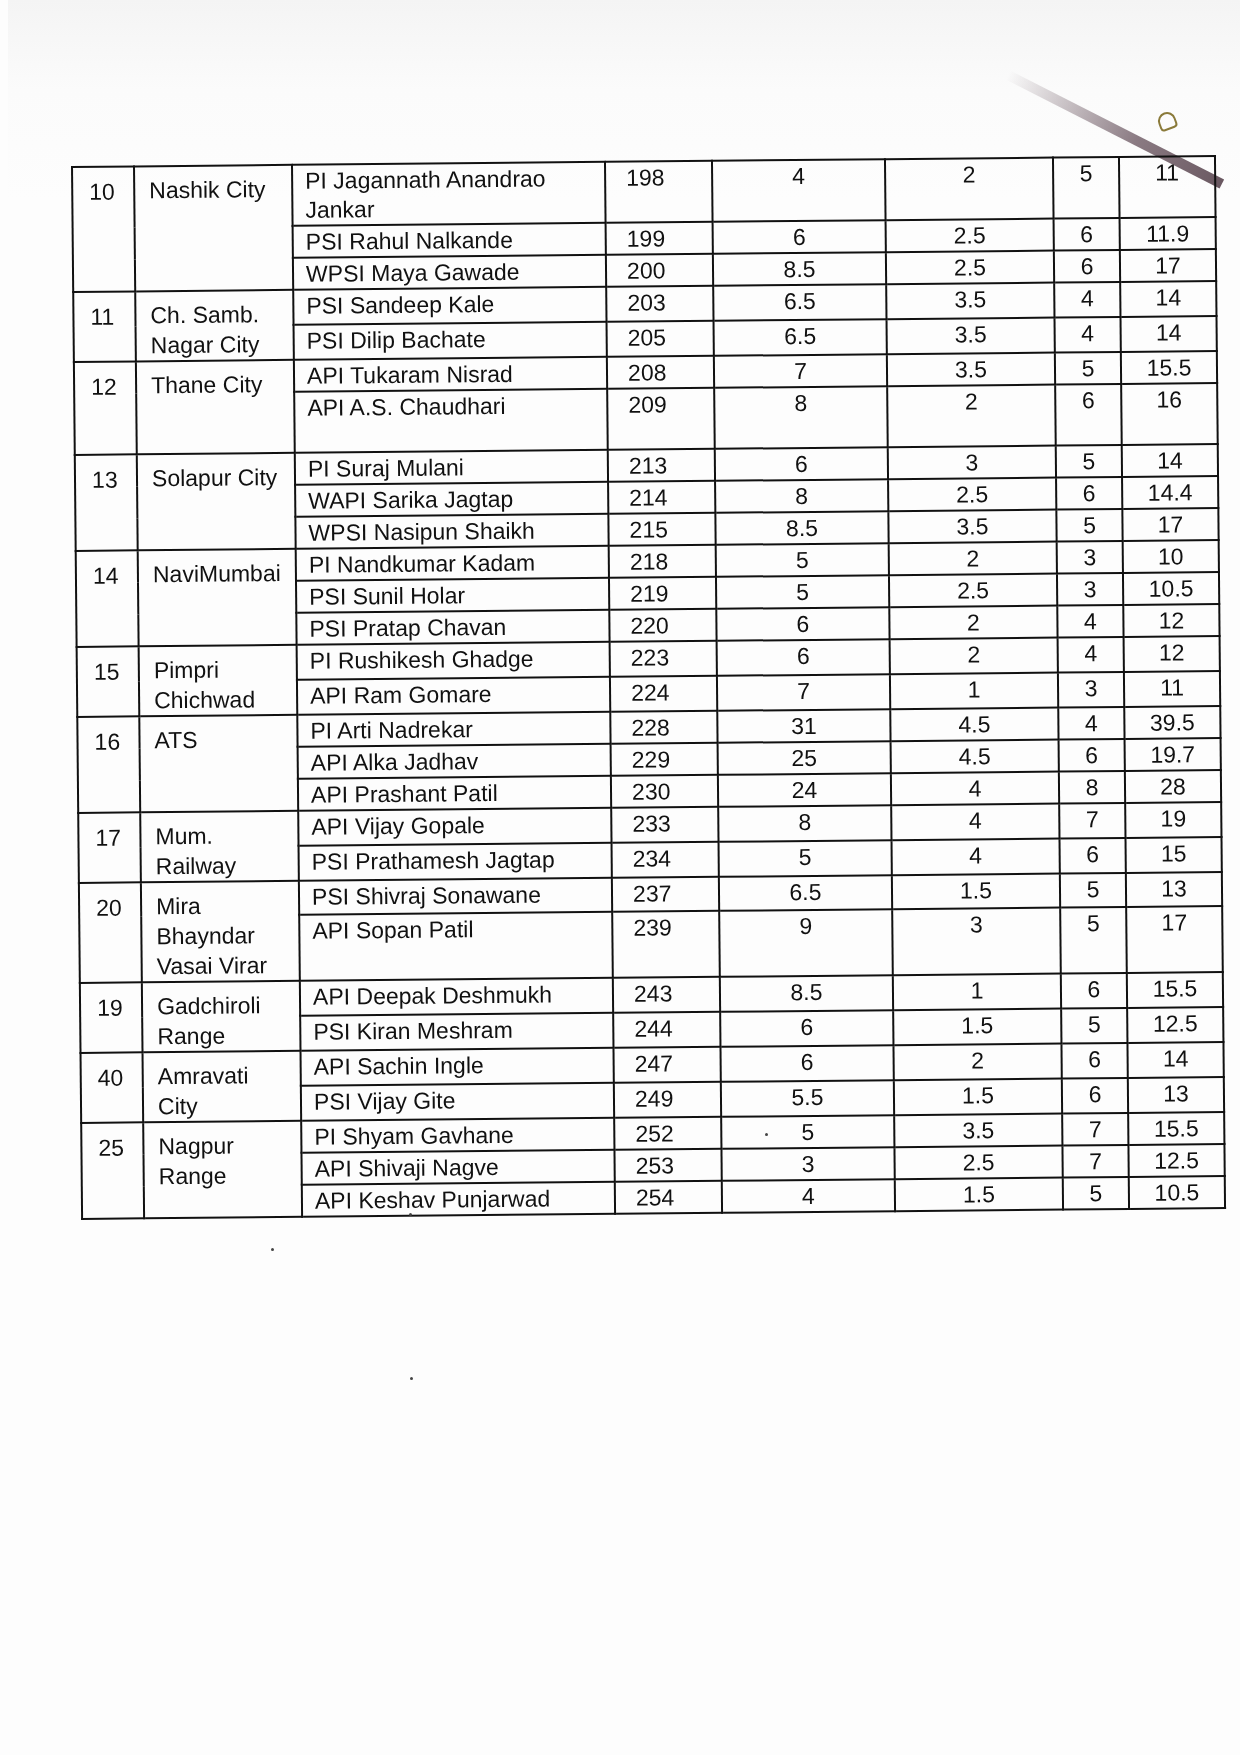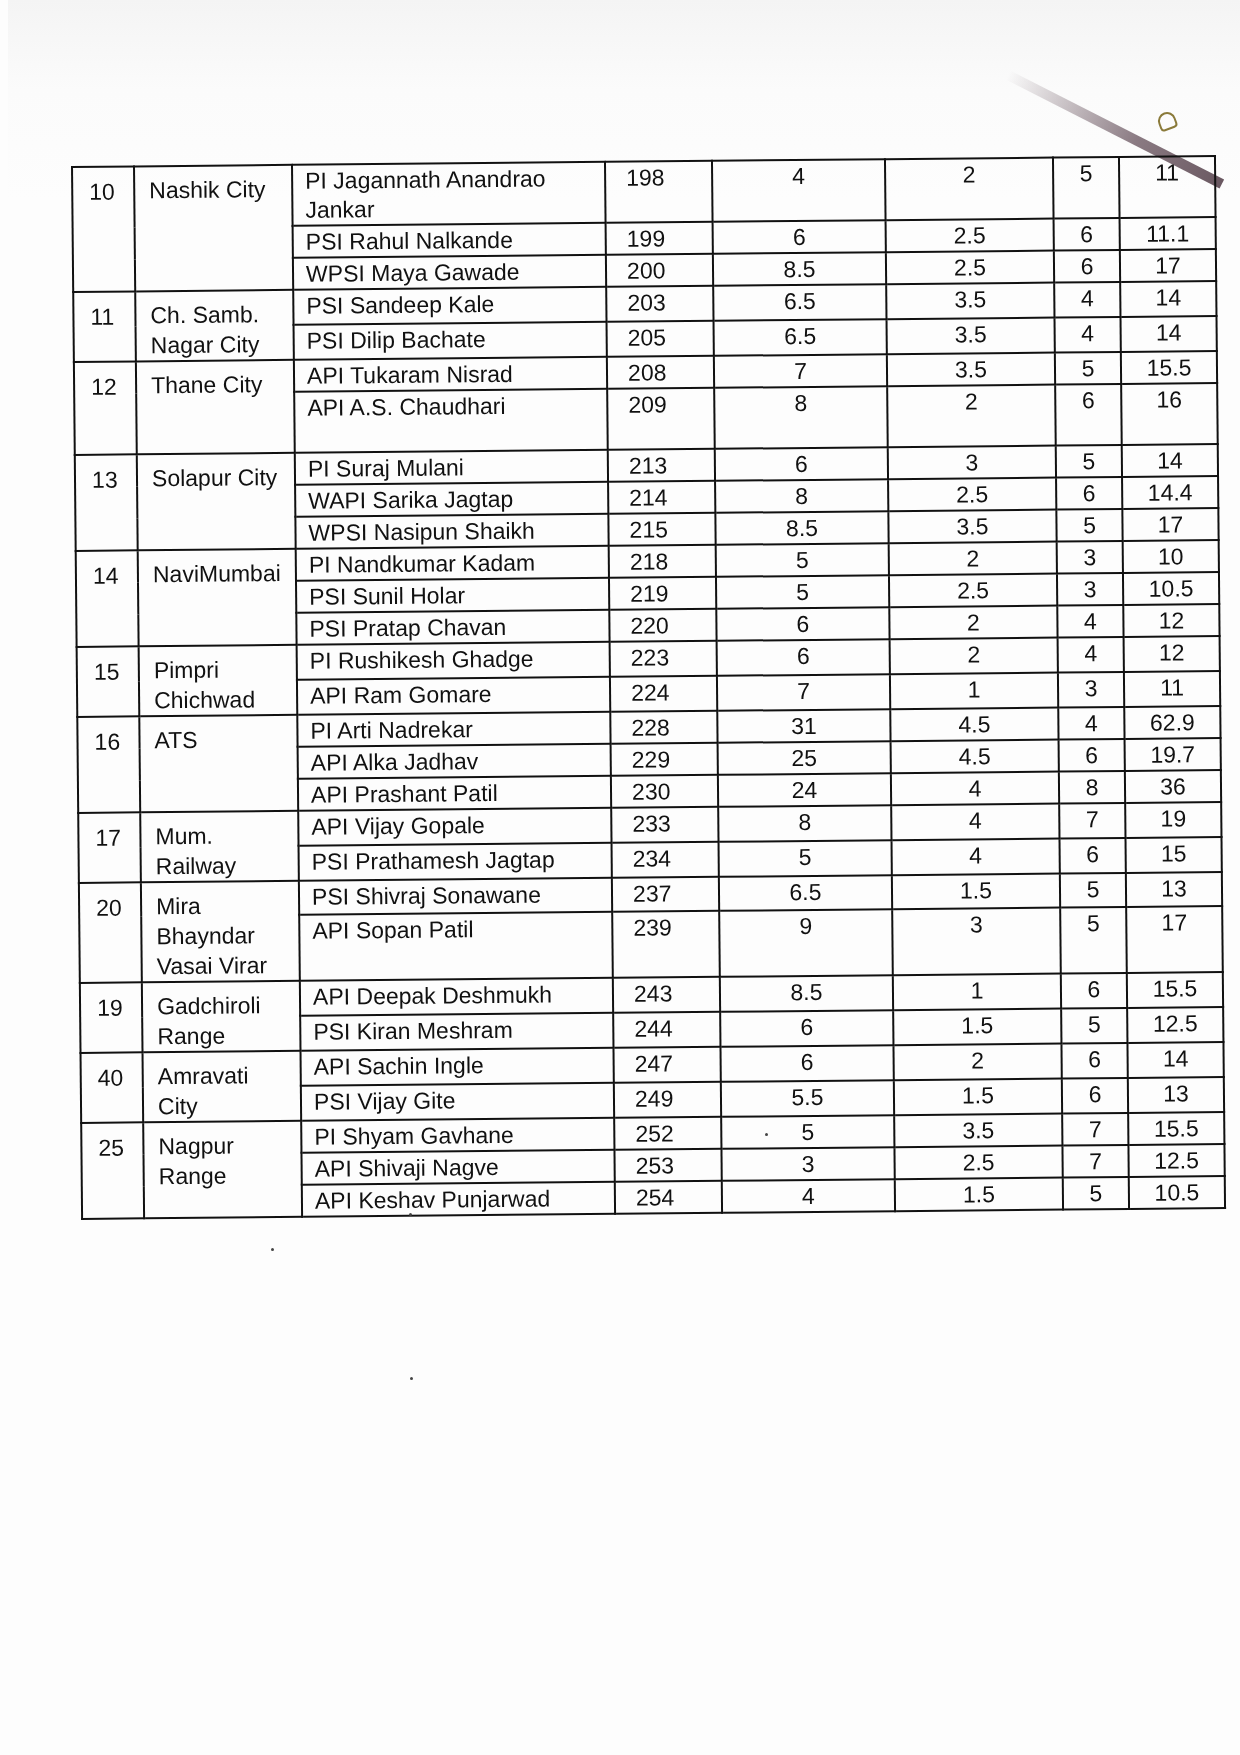--- a/index.html
+++ b/index.html
@@ -111,21 +111,21 @@
             <td class="ctr">2</td>
             <td class="ctr">5</td>
             <td class="ctr">11</td>
           </tr>
           <tr>
             <td>PSI Rahul Nalkande</td>
             <td class="num">199</td>
             <td class="ctr">6</td>
             <td class="ctr">2.5</td>
             <td class="ctr">6</td>
-            <td class="ctr">11.1</td>
+            <td class="ctr">11.9</td>
           </tr>
           <tr>
             <td>WPSI Maya Gawade</td>
             <td class="num">200</td>
             <td class="ctr">8.5</td>
             <td class="ctr">2.5</td>
             <td class="ctr">6</td>
             <td class="ctr">17</td>
           </tr>
           <tr>
@@ -235,37 +235,37 @@
             <td class="ctr">11</td>
           </tr>
           <tr>
             <td class="sr" rowspan="3">16</td>
             <td class="unit" rowspan="3">ATS</td>
             <td>PI Arti Nadrekar</td>
             <td class="num">228</td>
             <td class="ctr">31</td>
             <td class="ctr">4.5</td>
             <td class="ctr">4</td>
-            <td class="ctr">62.9</td>
+            <td class="ctr">39.5</td>
           </tr>
           <tr>
             <td>API Alka Jadhav</td>
             <td class="num">229</td>
             <td class="ctr">25</td>
             <td class="ctr">4.5</td>
             <td class="ctr">6</td>
             <td class="ctr">19.7</td>
           </tr>
           <tr>
             <td>API Prashant Patil</td>
             <td class="num">230</td>
             <td class="ctr">24</td>
             <td class="ctr">4</td>
             <td class="ctr">8</td>
-            <td class="ctr">36</td>
+            <td class="ctr">28</td>
           </tr>
           <tr>
             <td class="sr" rowspan="2">17</td>
             <td class="unit" rowspan="2">Mum. Railway</td>
             <td>API Vijay Gopale</td>
             <td class="num">233</td>
             <td class="ctr">8</td>
             <td class="ctr">4</td>
             <td class="ctr">7</td>
             <td class="ctr">19</td>

